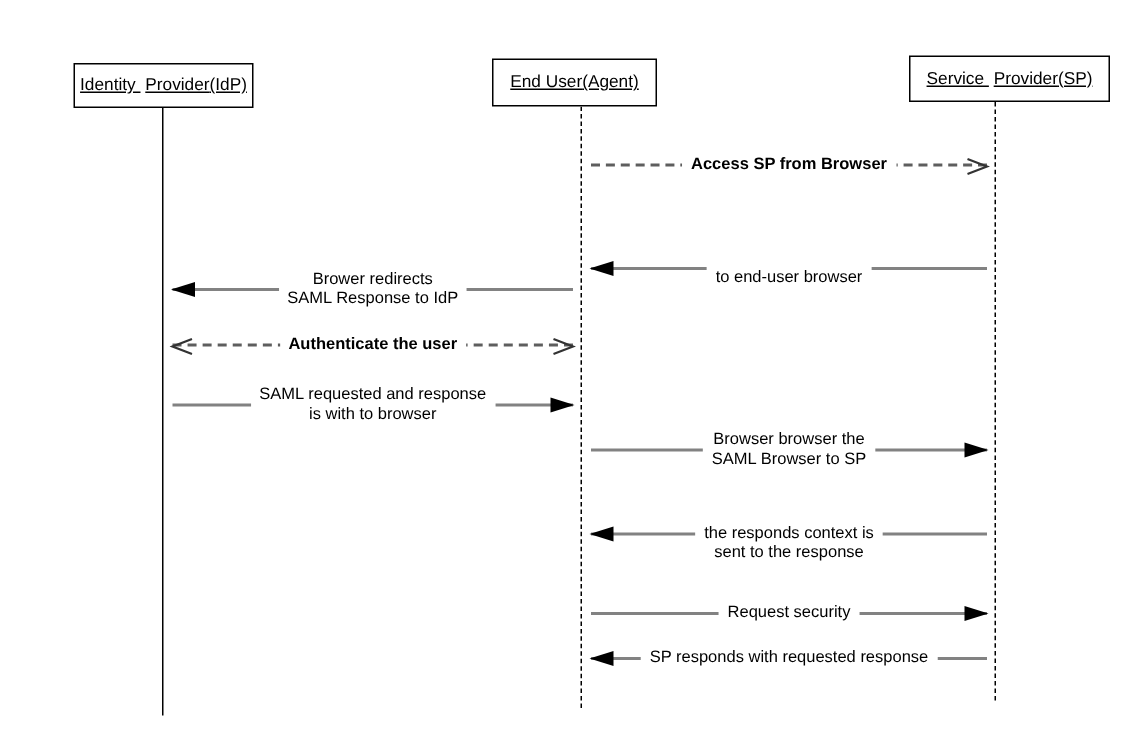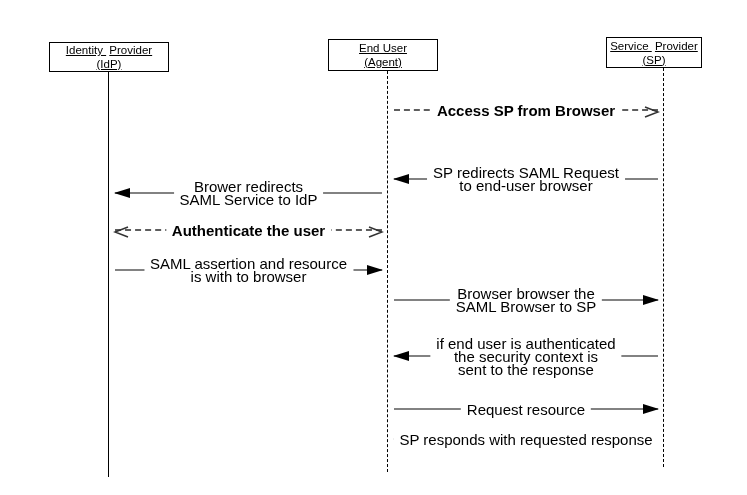--- a/index.html
+++ b/index.html
@@ -11,21 +11,21 @@
     font-family: "Liberation Sans", sans-serif;
     color: #000000;
     overflow: hidden;
   }
   .actor-box {
     position: absolute;
     box-sizing: border-box;
     background: #ffffff;
     border: 1.5px solid #000000;
     display: flex;
-    flex-direction: column;
+    flex-direction: row;
     align-items: center;
     justify-content: center;
     text-align: center;
     font-size: 11.5px;
     line-height: 14px;
     z-index: 3;
   }
   .useg { text-decoration: underline; white-space: pre; }
   .lifeline { position: absolute; width: 0; z-index: 1; }
   .lifeline.solid  { border-left: 1.5px solid #000000; }
@@ -35,21 +35,21 @@
     position: absolute; left: 0; right: 0; top: -1px; height: 0;
     border-top: 2px solid #828282;
   }
   .msg-line.dashed { border-top: 2px dashed #5e5e5e; }
   .msg-label {
     position: absolute; left: 50%; top: 0;
     transform: translate(-50%, -50%);
     background: #ffffff;
     padding: 0 6px;
     text-align: center;
-    font-size: 15px;
+    font-size: 11px;
     line-height: 13px;
     white-space: nowrap;
   }
   .msg-label.bold { font-weight: bold; }
   .hf {
     position: absolute; width: 0; height: 0; top: -5px;
     border-top: 5px solid transparent;
     border-bottom: 5px solid transparent;
   }
   .hf.left  { left: -1px;  border-right: 16px solid #000000; }
@@ -65,70 +65,70 @@
     <div class="actor-box" style="left: 49px; top: 42px; width: 120px; height: 30px;">
       <div><span class="useg">Identity </span> <span class="useg">Provider</span></div>
       <div><span class="useg">(IdP)</span></div>
     </div>
     <div class="lifeline solid" style="left: 108px; top: 72px; height: 405px;"></div>
     <div class="actor-box" style="left: 328px; top: 39px; width: 110px; height: 32px; text-align: center;">
       <div><span class="useg">End User</span></div>
       <div><span class="useg">(Agent)</span></div>
     </div>
     <div class="lifeline dashed" style="left: 387px; top: 71px; height: 401px;"></div>
-    <div class="actor-box" style="left: 606px; top: 37px; width: 96px; height: 31px;">
+    <div class="actor-box" style="left: 606px; top: 37px; width: 134px; height: 31px;">
       <div><span class="useg">Service </span> <span class="useg">Provider</span></div>
       <div><span class="useg">(SP)</span></div>
     </div>
     <div class="lifeline dashed" style="left: 663px; top: 68px; height: 399px;"></div>
     <div class="msg" style="left: 394px; top: 110px; width: 264px;">
       <div class="msg-line dashed"></div>
       <span class="ho right"><svg width="17" height="12" viewBox="0 0 17 12" xmlns="http://www.w3.org/2000/svg">
           <path d="M2 1 L15 6 L2 11" fill="none" stroke="#333333" stroke-width="1.5"></path>
         </svg></span>
       <div class="msg-label bold"><span>Access SP from Browser</span></div>
     </div>
     <div class="msg" style="left: 394px; top: 179px; width: 264px;">
       <div class="msg-line"></div>
       <span class="hf left"></span>
-      <div class="msg-label"><span>SP redirects SAML Request</span><br><span>to end-user browser</span></div>
+      <div class="msg-label"><br><span>to end-user browser</span></div>
     </div>
     <div class="msg" style="left: 115px; top: 193px; width: 267px;">
       <div class="msg-line"></div>
       <span class="hf left"></span>
-      <div class="msg-label"><span>Brower redirects</span><br><span>SAML Service to IdP</span></div>
+      <div class="msg-label"><span>Brower redirects</span><br><span>SAML Response to IdP</span></div>
     </div>
     <div class="msg" style="left: 115px; top: 230px; width: 267px;">
       <div class="msg-line dashed"></div>
       <span class="ho left"><svg width="17" height="12" viewBox="0 0 17 12" xmlns="http://www.w3.org/2000/svg">
           <path d="M15 1 L2 6 L15 11" fill="none" stroke="#333333" stroke-width="1.5"></path>
         </svg></span>
       <span class="ho right"><svg width="17" height="12" viewBox="0 0 17 12" xmlns="http://www.w3.org/2000/svg">
           <path d="M2 1 L15 6 L2 11" fill="none" stroke="#333333" stroke-width="1.5"></path>
         </svg></span>
       <div class="msg-label bold"><span>Authenticate the user</span></div>
     </div>
     <div class="msg" style="left: 115px; top: 270px; width: 267px;">
       <div class="msg-line"></div>
       <span class="hf right"></span>
-      <div class="msg-label"><span>SAML assertion and resource</span><br><span>is with to browser</span></div>
+      <div class="msg-label"><span>SAML requested and response</span><br><span>is with to browser</span></div>
     </div>
     <div class="msg" style="left: 394px; top: 300px; width: 264px;">
       <div class="msg-line"></div>
       <span class="hf right"></span>
       <div class="msg-label"><span>Browser browser the</span><br><span>SAML Browser to SP</span></div>
     </div>
     <div class="msg" style="left: 394px; top: 356px; width: 264px;">
       <div class="msg-line"></div>
       <span class="hf left"></span>
-      <div class="msg-label"><span>if end user is authenticated</span><br><span>the security context is</span><br><span>sent to the response</span></div>
+      <div class="msg-label"><br><span>the responds context is</span><br><span>sent to the response</span></div>
     </div>
     <div class="msg" style="left: 394px; top: 409px; width: 264px;">
       <div class="msg-line"></div>
       <span class="hf right"></span>
-      <div class="msg-label"><span>Request resource</span></div>
+      <div class="msg-label"><span>Request security</span></div>
     </div>
     <div class="msg" style="left: 394px; top: 439px; width: 264px;">
       <div class="msg-line"></div>
       <span class="hf left"></span>
       <div class="msg-label"><span>SP responds with requested response</span></div>
     </div>
   </div>
 
 </body></html>

